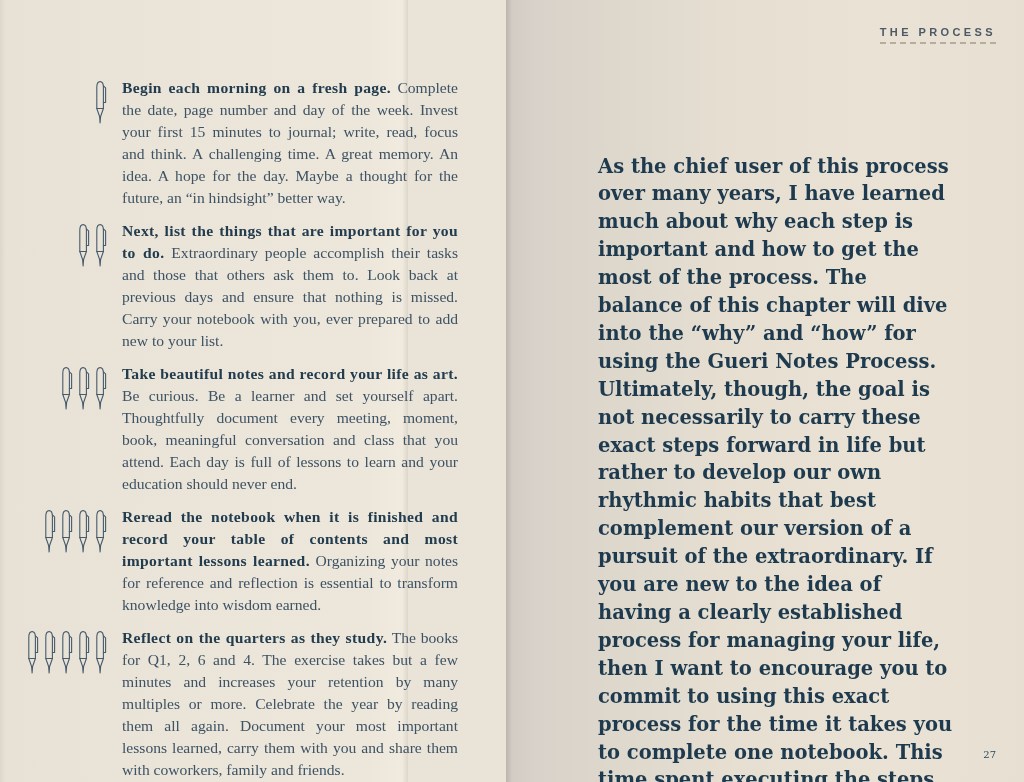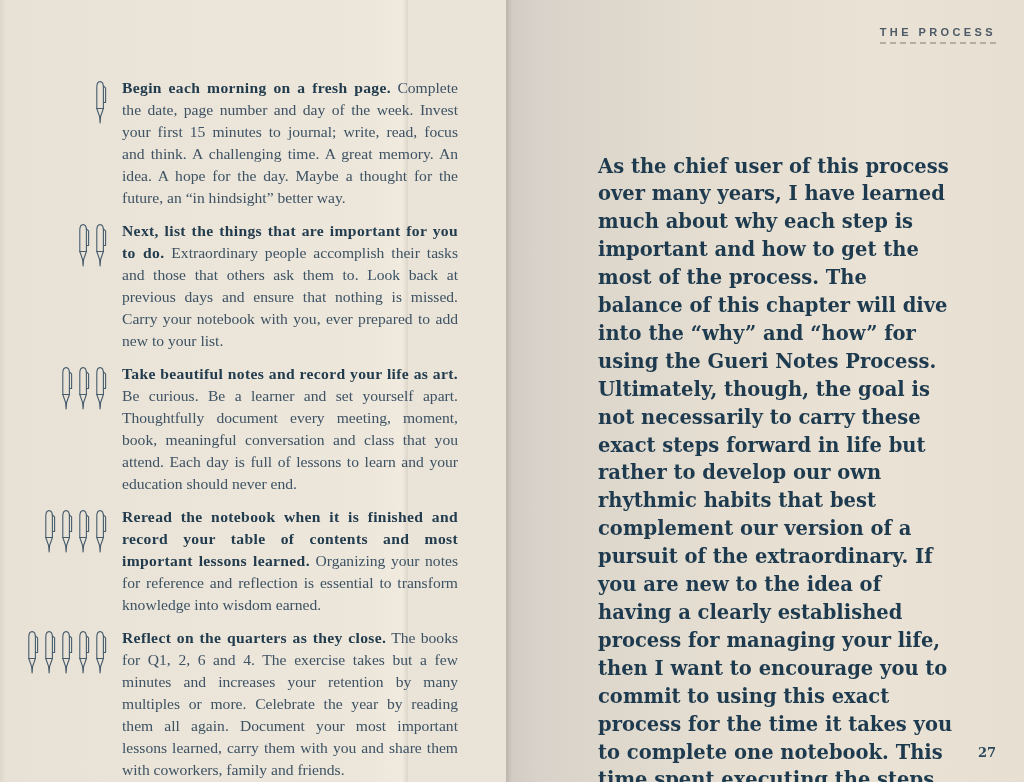--- a/index.html
+++ b/index.html
@@ -41,22 +41,22 @@
 
   .right-body{
     position:absolute;left:92px;top:133px;width:356px;
     font-family:"DejaVu Serif",serif;font-weight:700;
     font-size:19.5px;line-height:27.9px;color:#1e3a4e;
     text-align:left;
   }
 
   .page-num{
     position:absolute;right:28px;bottom:22px;
-    font-family:"DejaVu Serif",serif;font-weight:700;
-    font-size:13px;color:#29465a;
+    font-family:"DejaVu Serif",serif;font-weight:400;
+    font-size:10px;color:#29465a;
   }
 </style>
 </head>
 <body>
 
 <div class="stage">
 
   <div class="page left-page">
     <div class="items">
 
@@ -169,21 +169,21 @@
     <path d="M9.4 5.8 L11.6 7.8 V22.5 H9.4"></path>
     <path d="M2.8 28.5 L5.6 36.5 L6.1 43 L6.6 36.5 L9.4 28.5"></path>
   </svg>
 
   <svg class="pen" width="13" height="45" viewBox="0 0 13 45" fill="none" stroke="currentColor" stroke-width="1.1" stroke-linejoin="round" stroke-linecap="round">
     <path d="M2.8 28.5 V7.2 C2.8 3.1 4.2 1.6 6.1 1.6 C8 1.6 9.4 3.1 9.4 7.2 V28.5 Z"></path>
     <path d="M9.4 5.8 L11.6 7.8 V22.5 H9.4"></path>
     <path d="M2.8 28.5 L5.6 36.5 L6.1 43 L6.6 36.5 L9.4 28.5"></path>
   </svg>
 </span>
-        <b>Reflect on the quarters as they close.</b> 
+        <b>Reflect on the quarters as they study.</b> 
         <span>The books for Q1, 2, 6 and 4. The exercise takes but a few minutes and increases your retention by many multiples or more. Celebrate the year by reading them all again. Document your most important lessons learned, carry them with you and share them with coworkers, family and friends.</span>
       </div>
 
     </div>
   </div>
 
   <div class="page right-page">
 
     <div class="running-head">
       <div class="label">THE PROCESS</div>

